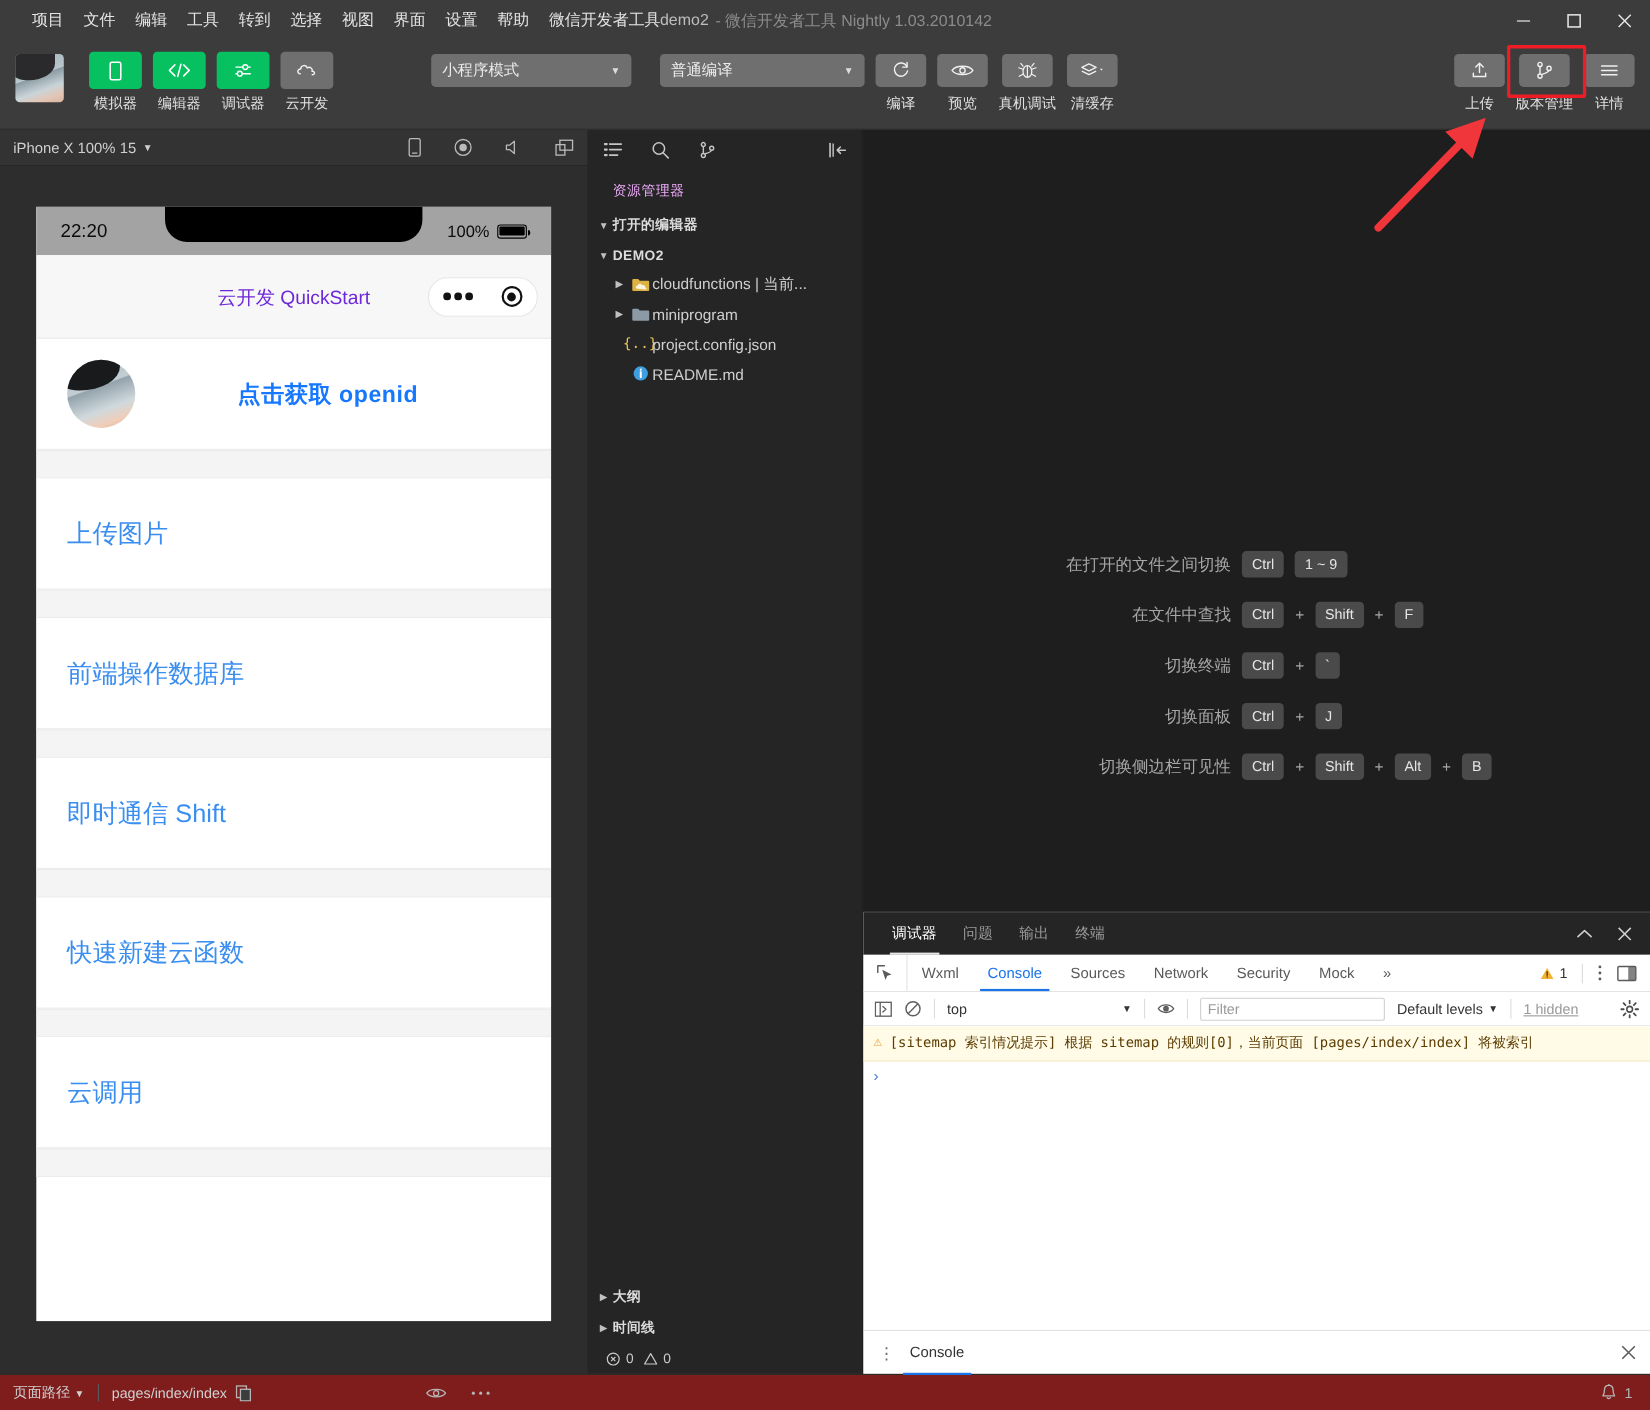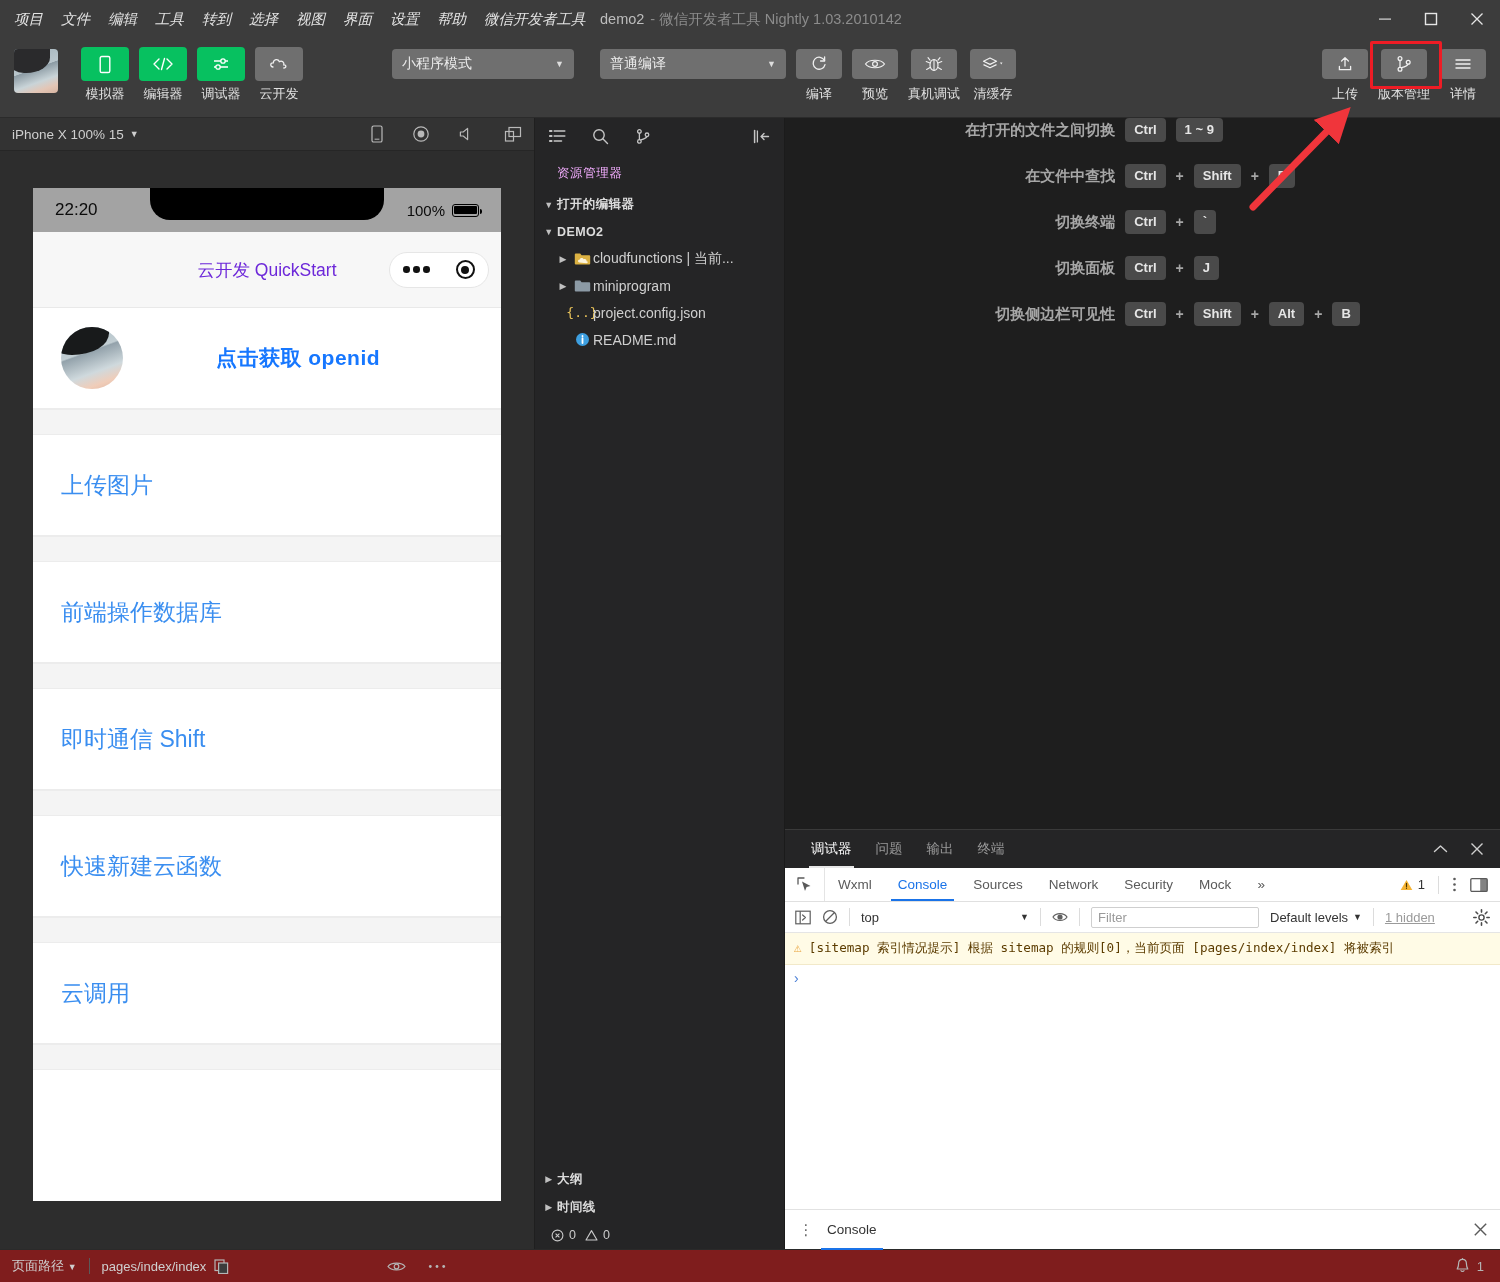--- a/index.html
+++ b/index.html
@@ -11,21 +11,21 @@
     color: #cccccc;
     font-size: 13px;
   }
   #app { position: relative; width: 1500px; height: 1282px; display: flex; flex-direction: column; }
 
   
   .titlebar {
     height: 38px; background: #3c3c3c; display: flex; align-items: center;
     flex: 0 0 38px; position: relative;
   }
-  .menu { display: flex; align-items: center; padding-left: 5px; gap: 0px; font-style: italic; }
+  .menu { display: flex; align-items: center; padding-left: 20px; gap: 0px; }
   .menu-item {
     padding: 4px 9px; font-size: 14.5px; color: #e4e4e4; cursor: default;
     white-space: nowrap; line-height: 20px;
   }
   .win-title {
     position: absolute; left: 600px; top: 0; height: 38px; display: flex; align-items: center;
     font-size: 14.5px; color: #bdbdbd;
   }
   .win-title .tdim { color: #8c8c8c; margin-left: 6px; }
   .win-ctrls { margin-left: auto; display: flex; height: 38px; }
@@ -143,21 +143,21 @@
   .tree-row.section { font-weight: bold; font-size: 12.5px; color: #dcdcdc; letter-spacing: .4px; }
   .tw { width: 16px; text-align: center; font-size: 9px; color: #c0c0c0; flex: 0 0 16px; }
   .tree-row .ind { width: 14px; flex: 0 0 14px; }
   .ficon { width: 22px; flex: 0 0 22px; display: flex; align-items: center; justify-content: center; }
   .exp-spacer { flex: 1 1 auto; }
   .exp-foot-row { height: 28px; display: flex; align-items: center; font-size: 12.5px; font-weight: bold; color: #dcdcdc; padding-left: 6px; letter-spacing:.4px; }
   .exp-status { height: 28px; display: flex; align-items: center; gap: 5px; padding-left: 16px; font-size: 12.5px; color: #cccccc; }
 
   
   .right-col { flex: 1 1 auto; display: flex; flex-direction: column; background: #1e1e1e; min-width: 0; }
-  .welcome { flex: 1 1 auto; display: flex; flex-direction: column; align-items: center; justify-content: flex-start; padding-bottom: 120px; font-weight: bold; }
+  .welcome { flex: 1 1 auto; display: flex; flex-direction: column; align-items: center; justify-content: flex-end; padding-bottom: 120px; }
   .shortcuts { display: flex; flex-direction: column; gap: 22px; }
   .sc-row { display: flex; align-items: center; gap: 10px; }
   .sc-label { width: 190px; text-align: right; font-size: 15px; color: #a6a6a6; }
   .key {
     background: #4a4a4a; color: #e6e6e6; border-radius: 4px; padding: 3px 9px;
     font-size: 13px; min-width: 20px; text-align: center; line-height: 18px;
   }
   .plus { color: #a6a6a6; font-size: 14px; }
 
   

